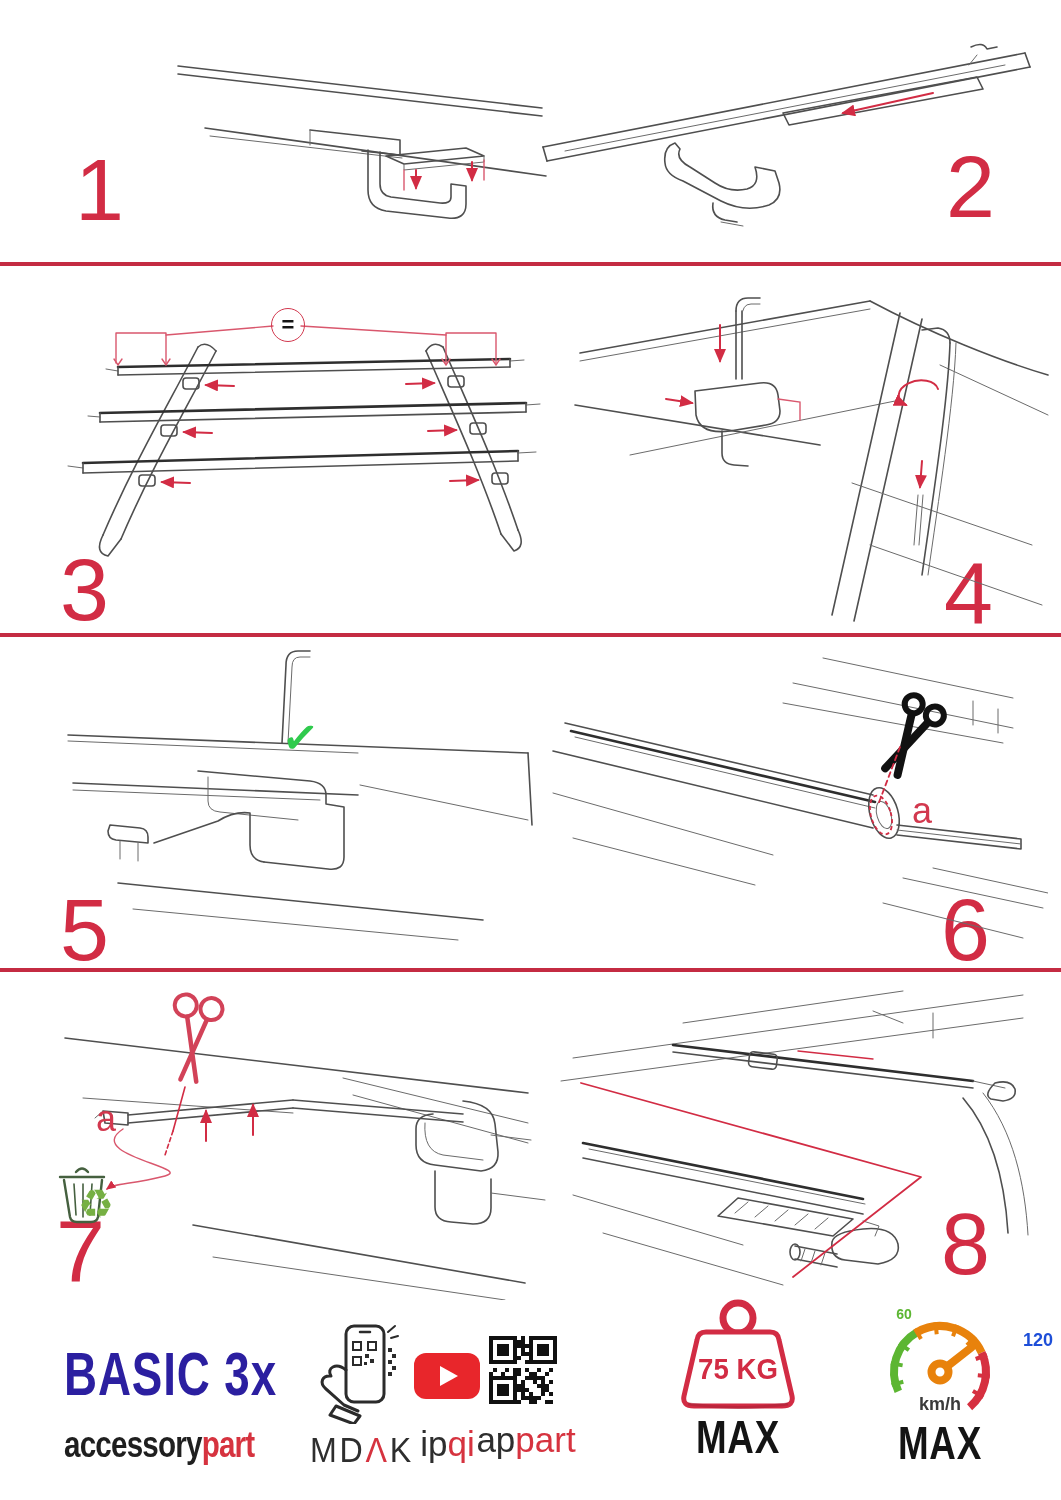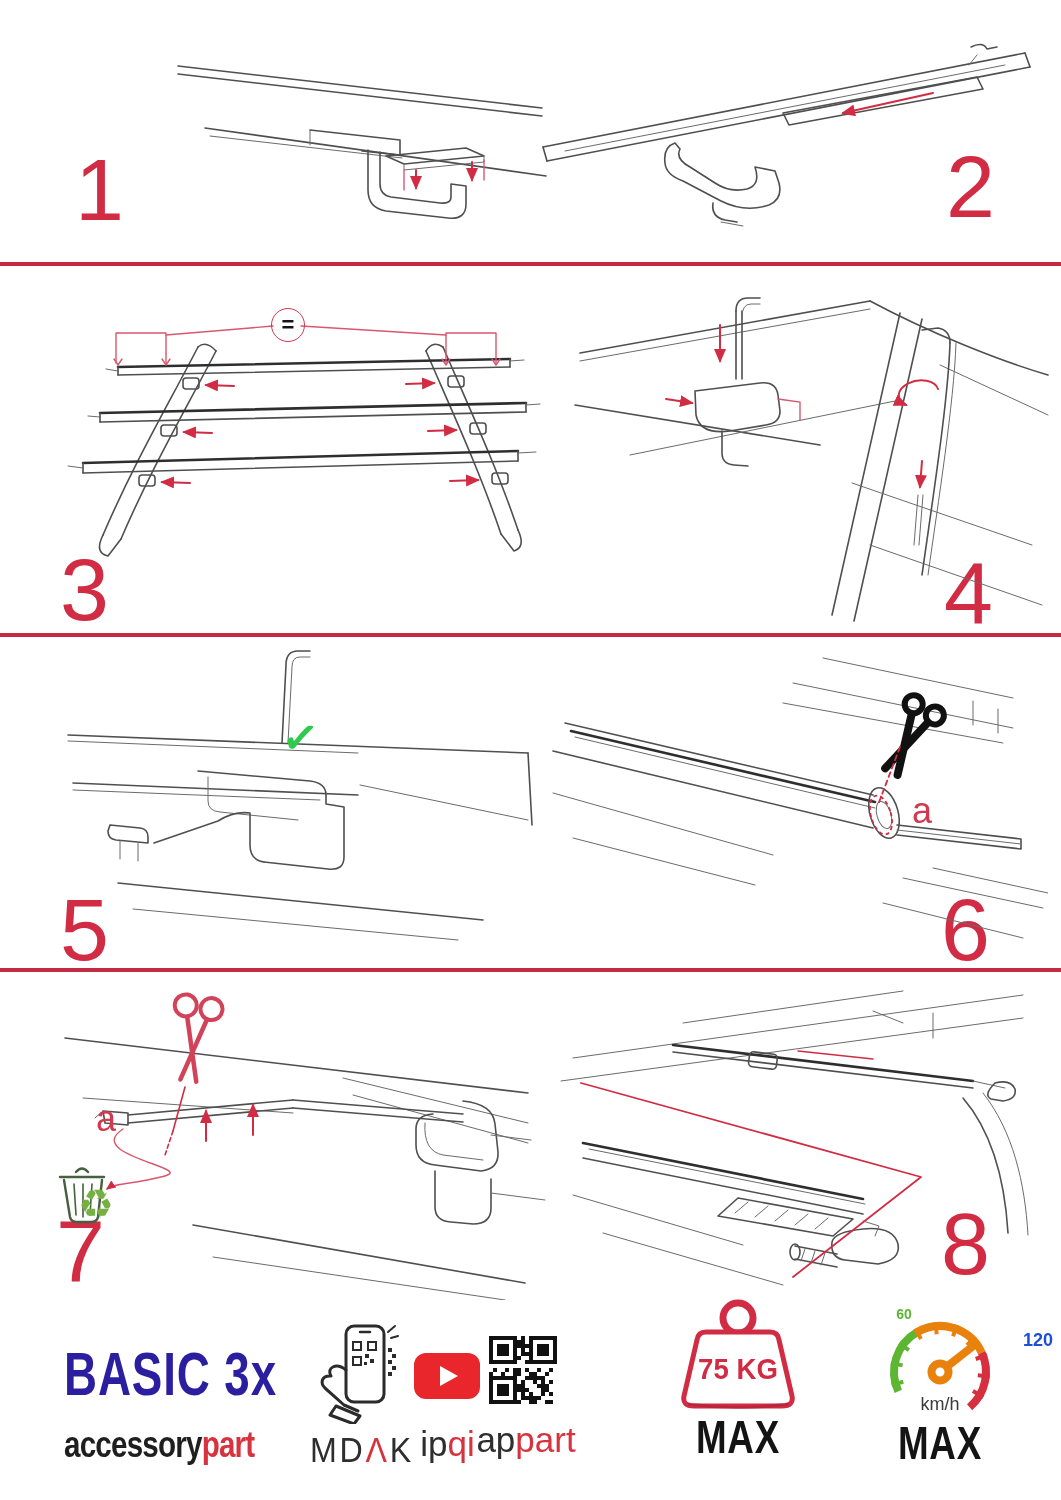--- a/index.html
+++ b/index.html
@@ -26,21 +26,21 @@
   .basic-logo{position:absolute;left:64px;top:1338px;color:#2b1fa0;font-size:52px;font-weight:600;
               letter-spacing:1px;transform:scale(0.88,1.18);transform-origin:left top;white-space:nowrap;}
   .brandline{position:absolute;left:64px;top:1424px;font-size:37px;font-weight:700;letter-spacing:-1px;
              transform:scaleX(0.80);transform-origin:left top;white-space:nowrap;}
   .brandline .b{color:#1f1f1f;} .brandline .r{color:#d6333f;}
   .partner{position:absolute;font-size:35px;color:#2e2e2e;text-align:center;white-space:nowrap;}
   .partner .r{color:#d6333f;}
   .mdak{left:292px;top:1430px;width:140px;font-weight:500;letter-spacing:3px;transform:scaleX(0.92);transform-origin:center top;}
   .ipqi{left:405px;top:1424px;width:85px;font-weight:400;}
   .apline{left:476px;top:1420px;width:100px;font-weight:500;letter-spacing:0px;}
-  .limit-text{position:absolute;text-align:center;}
+  .limit-text{position:absolute;text-align:center;font-weight:bold;}
   .kg-value{left:666px;top:1352px;width:144px;font-size:30px;font-weight:700;color:#d22c44;transform:scaleX(0.92);transform-origin:center top;}
   .max{font-size:46px;font-weight:600;color:#141414;transform:scaleX(0.80);transform-origin:center top;letter-spacing:1px;}
   .kg-max{left:666px;top:1410px;width:144px;}
   .sp-max{left:872px;top:1416px;width:136px;}
   .kmh{left:872px;top:1394px;width:136px;font-size:18px;color:#3a3a3a;}
   .tick60{left:884px;top:1306px;width:40px;font-size:14px;font-weight:700;color:#5cb632;}
   .tick120{left:972px;top:1330px;width:44px;font-size:18px;font-weight:700;color:#1d4ed8;margin-left:44px;}
 </style>
 </head>
 <body>

